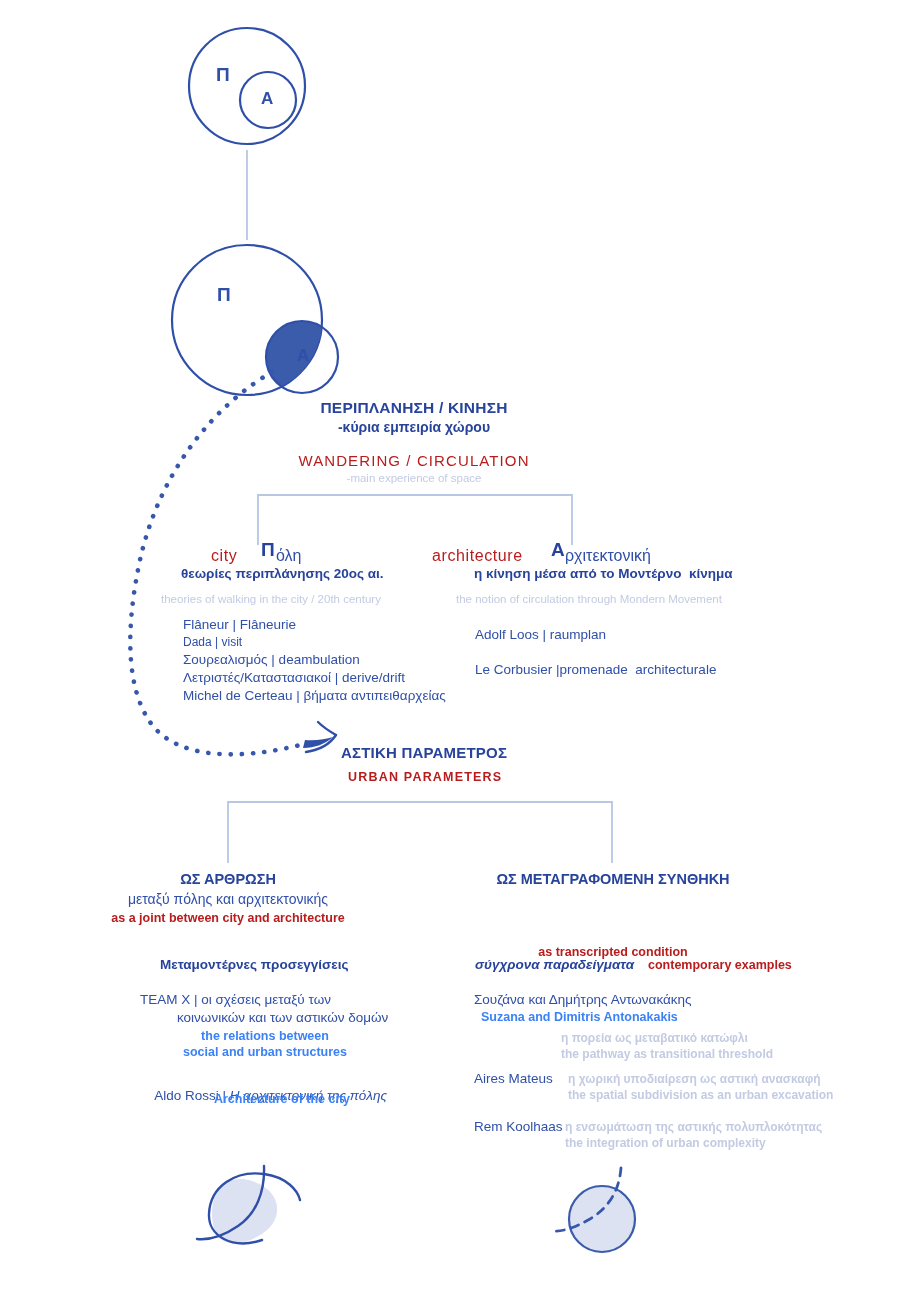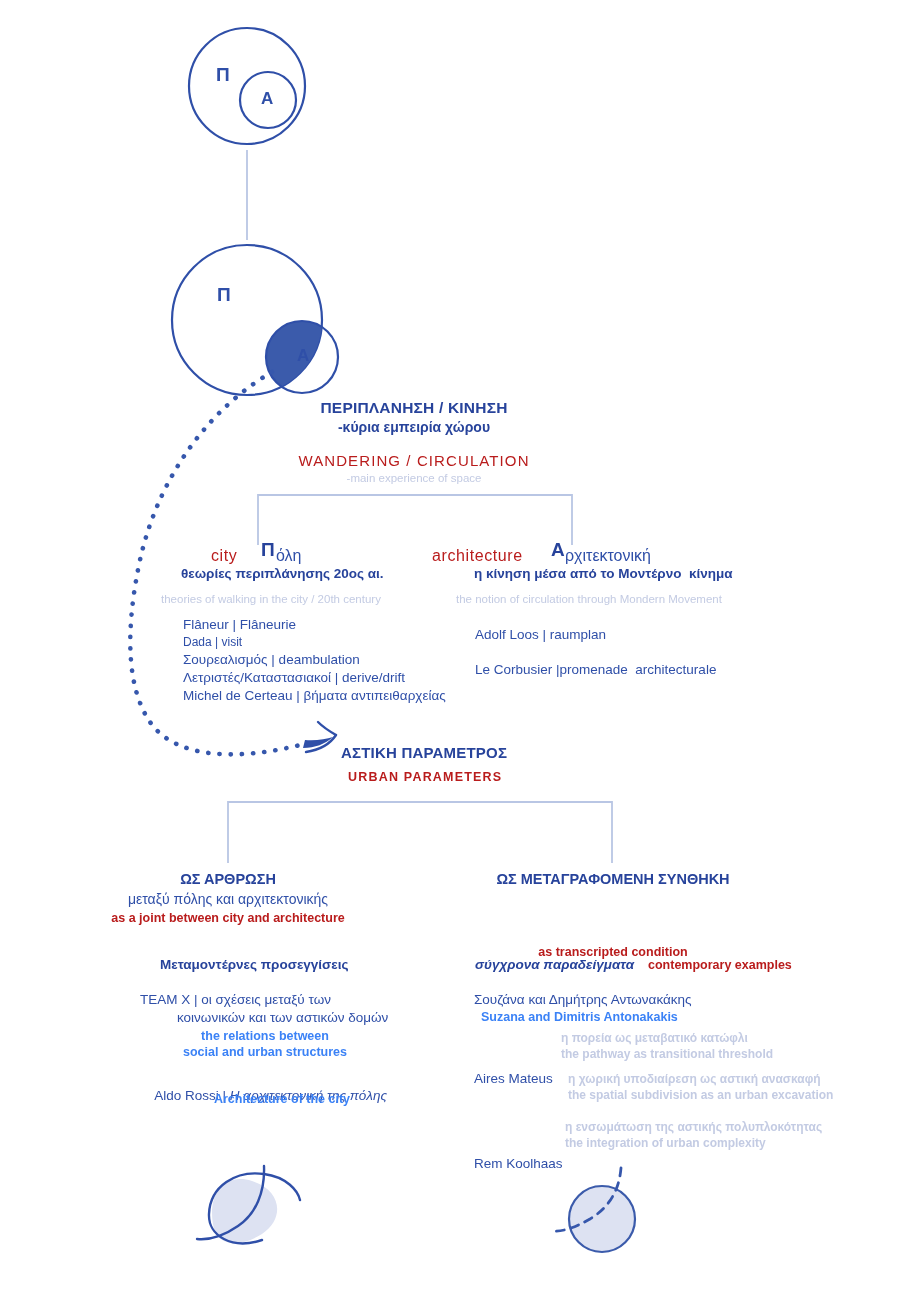--- a/index.html
+++ b/index.html
@@ -139,17 +139,17 @@
 
   <div class="txt blue" style="left:474px;top:992px;font-size:13.5px;">Σουζάνα και Δημήτρης Αντωνακάκης</div>
   <div class="txt grey-bold b" style="left:481px;top:1010px;font-size:12.5px;">Suzana and Dimitris Antonakakis</div>
   <div class="txt grey2 b" style="left:561px;top:1031px;font-size:12px;">η πορεία ως μεταβατικό κατώφλι</div>
   <div class="txt grey2 b" style="left:561px;top:1047px;font-size:12px;">the pathway as transitional threshold</div>
 
   <div class="txt blue" style="left:474px;top:1071px;font-size:13.5px;">Aires Mateus</div>
   <div class="txt grey2 b" style="left:568px;top:1072px;font-size:12px;">η χωρική υποδιαίρεση ως αστική ανασκαφή</div>
   <div class="txt grey2 b" style="left:568px;top:1088px;font-size:12px;">the spatial subdivision as an urban excavation</div>
 
-  <div class="txt blue" style="left:474px;top:1119px;font-size:13.5px;margin-top:37px;">Rem Koolhaas</div>
+  <div class="txt blue" style="left:474px;top:1119px;font-size:13.5px;">Rem Koolhaas</div>
   <div class="txt grey2 b" style="left:565px;top:1120px;font-size:12px;">η ενσωμάτωση της αστικής πολυπλοκότητας</div>
   <div class="txt grey2 b" style="left:565px;top:1136px;font-size:12px;">the integration of urban complexity</div>
 
 </div>
 
 </body></html>

